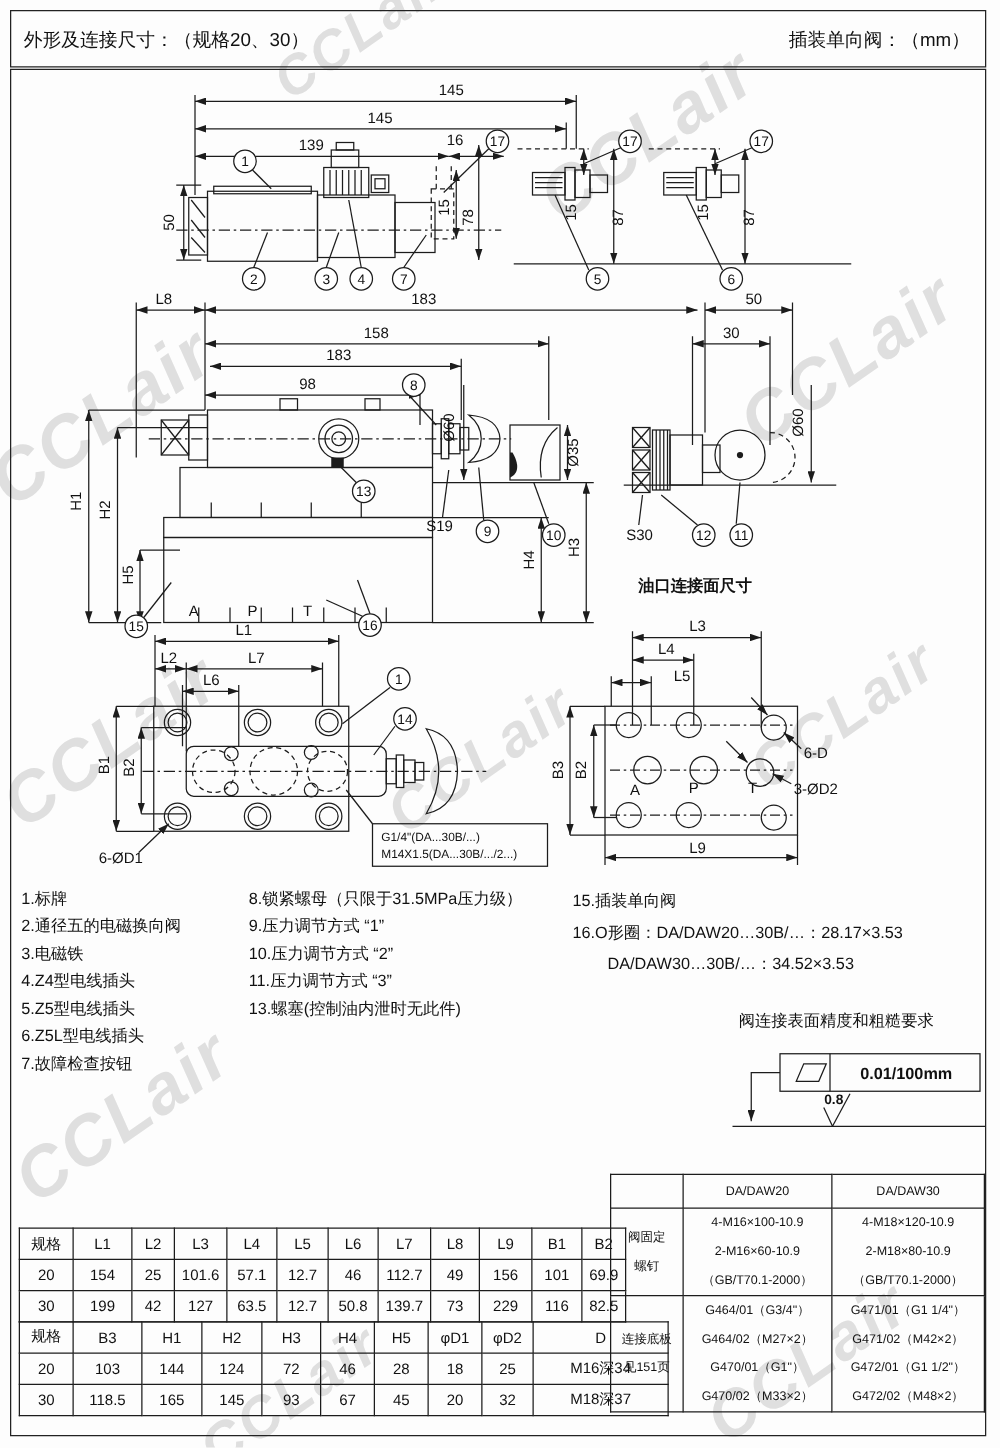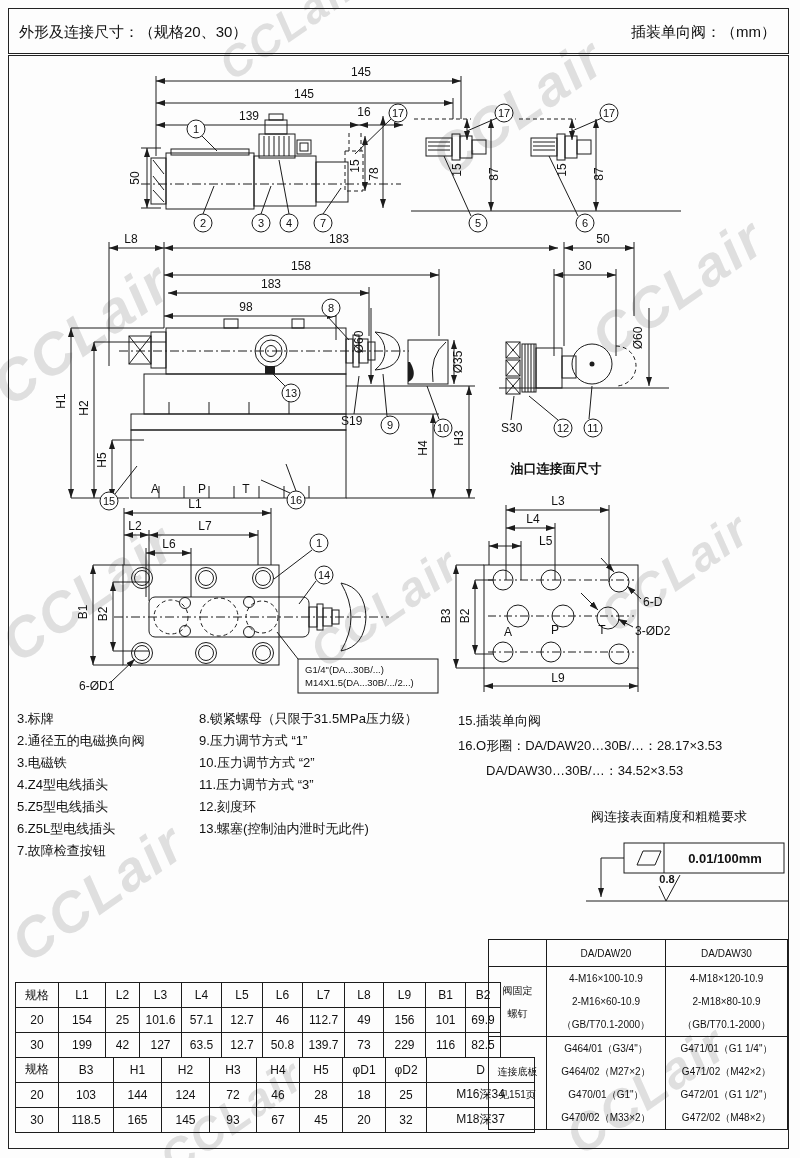--- a/index.html
+++ b/index.html
@@ -476,34 +476,33 @@
   <polyline points="615,802 592,802 592,841" marker-end="url(#ar)"></polyline>
   <line x1="577" y1="845" x2="787" y2="845"></line>
   <rect x="577" y="846" width="210" height="16" fill="url(#xh)"></rect>
   <text x="658" y="827" text-anchor="middle" style="font-size:11px;font-weight:bold">0.8</text>
   <line x1="650" y1="830" x2="657" y2="845"></line>
         <line x1="657" y1="845" x2="671" y2="819"></line>
 </g>
 </svg>
 
 <div class="lgcol" id="lg1" style="left:8px;top:652px">
-  <div>3.标牌</div>
+  <div>1.标牌</div>
   <div>2.通径五的电磁换向阀</div>
   <div>3.电磁铁</div>
   <div>4.Z4型电线插头</div>
   <div>5.Z5型电线插头</div>
   <div>6.Z5L型电线插头</div>
   <div>7.故障检查按钮</div>
 </div>
 <div class="lgcol" id="lg2" style="left:190px;top:652px">
   <div>8.锁紧螺母（只限于31.5MPa压力级）</div>
   <div>9.压力调节方式 “1”</div>
   <div>10.压力调节方式 “2”</div>
   <div>11.压力调节方式 “3”</div>
-  <div>12.刻度环</div>
   <div>13.螺塞(控制油内泄时无此件)</div>
 </div>
 <div class="lgcol" id="lg3" style="left:449px;top:652px">
   <div>15.插装单向阀</div>
   <div>16.O形圈：DA/DAW20…30B/…：28.17×3.53</div>
   <div style="padding-left:28px">DA/DAW30…30B/…：34.52×3.53</div>
 </div>
 <div id="surfttl" style="left:582px;top:752px">阀连接表面精度和粗糙要求</div>
 
 <div id="dimtbl">

